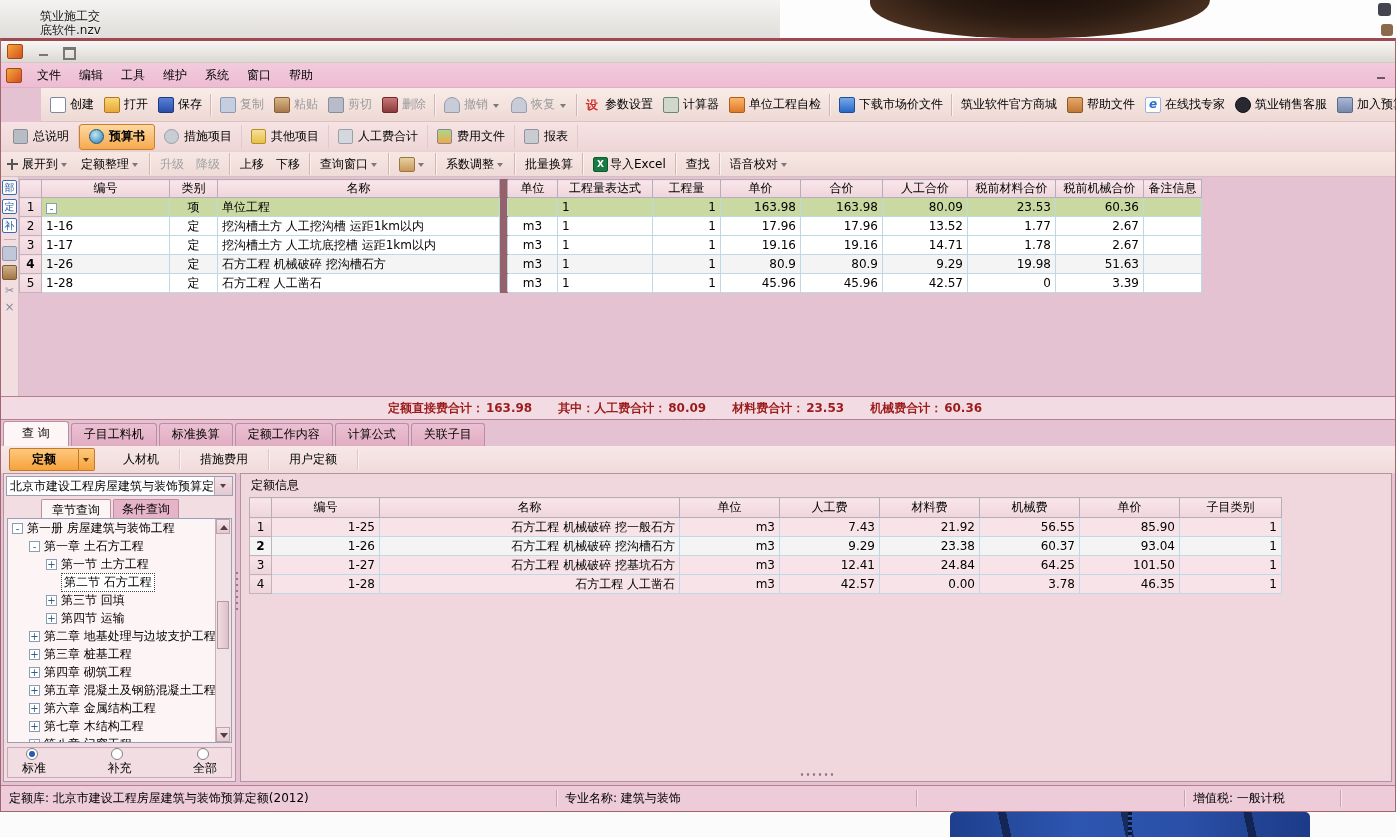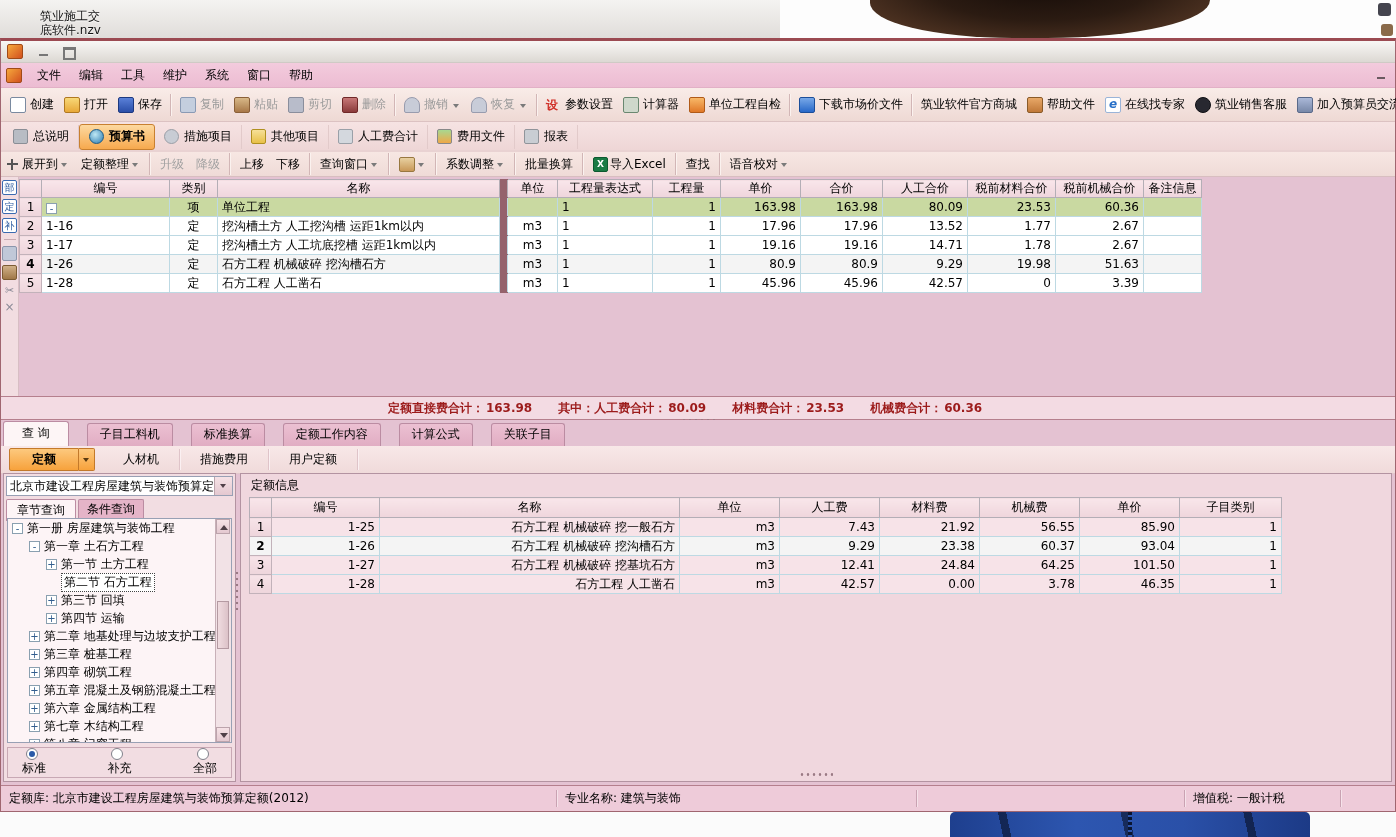--- a/index.html
+++ b/index.html
@@ -32,21 +32,21 @@
   .winbtn.min::after{content:"";position:absolute;left:4px;bottom:3px;width:9px;height:2px;background:#777;}
   .winbtn.max::after{content:"";position:absolute;left:4px;top:2px;width:9px;height:8px;border:2px solid #777;border-top-width:3px;}
   
   .menubar{height:24px;flex:none;background:linear-gradient(#f3cbdd,#ecbcd2);border-bottom:1px solid #e2b0c6;
            display:flex;align-items:center;padding:0 5px;}
   .menu-item{padding:2px 9px;cursor:default;}
   .mdi-min{margin-left:auto;width:16px;height:13px;position:relative;}
   .mdi-min::after{content:"";position:absolute;left:3px;bottom:3px;width:8px;height:2px;background:#6a5a60;}
   
   .toolbar1{height:33px;flex:none;background:linear-gradient(#f9ece8,#eed9d4);border-bottom:1px solid #dcc2c2;
-            display:flex;align-items:center;padding:0 4px;white-space:nowrap;}
+            display:flex;align-items:center;padding:0 4px;white-space:nowrap;margin-left:40px;}
   .tb{display:inline-flex;align-items:center;gap:4px;padding:3px 5px;border-radius:2px;}
   .tb.dis{color:#9b9b9b;}
   .tsep{width:0;height:22px;border-left:1px solid #d2b6b6;border-right:1px solid #fbf2ef;margin:0 3px;flex:none;}
   .ti{display:inline-block;width:14px;height:14px;border-radius:2px;flex:none;}
   .ti-new{background:#fff;border:1px solid #7a8aa0;}
   .ti-open{background:linear-gradient(#f8d878,#e8a838);border:1px solid #b07820;}
   .ti-save{background:linear-gradient(#5a80d8,#2a4ea8);border:1px solid #1c3880;}
   .ti-copy{background:#c4cede;border:1px solid #8a9ab4;}
   .ti-paste{background:linear-gradient(#d8b888,#a87848);border:1px solid #8a6038;}
   .ti-cut{background:#b8bcca;border:1px solid #8a8e9c;}
@@ -116,40 +116,40 @@
           font-size:10px;line-height:9px;text-align:center;vertical-align:-1px;box-sizing:border-box;}
   .expbox:empty{visibility:hidden;}
   
   .summary{height:22px;flex:none;background:#f3dbe3;border-top:1px solid #b57f8d;border-bottom:1px solid #b57f8d;
            display:flex;align-items:center;justify-content:center;color:#9c1b1b;font-weight:bold;position:relative;}
   .summary .sv{margin:0 26px 0 2px;}
   .hgrip{position:absolute;left:50%;margin-left:-17px;width:34px;height:5px;
          background:radial-gradient(circle,#9a7a84 1px,transparent 1.6px);background-size:6px 5px;}
   
   .bpanel{flex:1;position:relative;background:#e4c2d2;}
-  .btabs1{height:24px;display:flex;align-items:flex-end;padding:2px 0 0 2px;gap:18px;border-radius:9px;}
+  .btabs1{height:24px;display:flex;align-items:flex-end;padding:2px 0 0 2px;gap:2px;border-radius:9px;}
   .btab{padding:2px 12px 3px;background:linear-gradient(#ecc0d2,#e1adc3);border:1px solid #bb8ca2;border-bottom:none;
         border-radius:3px 3px 0 0;}
   .btab.active{background:#fdf5f6;padding:3px 18px 4px;}
   .btabs2{height:27px;background:linear-gradient(#f8e8e8,#f0dada);display:flex;align-items:center;padding:0 0 0 8px;
           border-bottom:1px solid #e2c8cc;}
   .quota-btn{background:linear-gradient(#fdc97e,#f7a23c);border:1px solid #c3792a;border-radius:2px 0 0 2px;
              padding:2px 22px;font-weight:bold;}
   .quota-dd{width:15px;height:21px;background:linear-gradient(#fdc97e,#f7a23c);border:1px solid #c3792a;border-left:none;
             border-radius:0 2px 2px 0;position:relative;margin-right:8px;}
   .quota-dd::after{content:"";position:absolute;left:4px;top:9px;border:3px solid transparent;border-top:4px solid #5a3a10;}
   .btab2{padding:2px 20px;border-right:1px solid #dfc4c9;box-shadow:1px 0 0 #fbf0f2;}
   .bp-left{position:absolute;left:2px;top:53px;width:233px;bottom:3px;background:#f2dde2;border:1px solid #b393a1;box-sizing:border-box;}
   .lib-select{margin:2px;height:20px;background:#fff;border:1px solid #98a0b4;display:flex;align-items:center;box-sizing:border-box;}
   .lib-text{flex:1;padding:0 3px;white-space:nowrap;overflow:hidden;}
   .lib-dd{width:17px;height:18px;background:linear-gradient(#f6e2e6,#e4c8d0);border-left:1px solid #bca4ac;position:relative;flex:none;}
   .lib-dd::after{content:"";position:absolute;left:5px;top:7px;border:3px solid transparent;border-top:4px solid #504048;}
   .ltabs{display:flex;padding:1px 2px 0;gap:2px;}
   .ltab{padding:1px 8px 2px;background:#e5b4c8;border:1px solid #bb8ca2;border-bottom:none;border-radius:2px 2px 0 0;}
-  .ltab.active{background:#fdf4f6;padding:2px 10px;}
+  .ltab.active{background:#fdf4f6;padding:2px 10px;margin-left:35px;}
   .treebox{position:absolute;left:3px;right:3px;top:44px;bottom:38px;background:#fdf4f6;border:1px solid #98a0b4;overflow:hidden;}
   .tree-item{height:18px;line-height:17px;white-space:nowrap;display:flex;align-items:center;}
   .tree-item .expbox{margin-right:4px;flex:none;}
   .ind0{padding-left:4px;} .ind1{padding-left:21px;} .ind2{padding-left:38px;}
   .tlabel.sel{border:1px dotted #444;background:#fff;padding:0 2px;}
   .vscroll{position:absolute;right:0;top:0;bottom:0;width:15px;background:#f2e2e6;border-left:1px solid #c8b0b8;}
   .varrow{position:absolute;left:0;width:14px;height:15px;background:linear-gradient(#f6e2e6,#e4c8d0);border:1px solid #bca4ac;box-sizing:border-box;}
   .varrow.up{top:0;} .varrow.dn{bottom:0;}
   .varrow.up::after{content:"";position:absolute;left:3px;top:5px;border:4px solid transparent;border-bottom:5px solid #504048;top:1px;}
   .varrow.dn::after{content:"";position:absolute;left:3px;top:5px;border:4px solid transparent;border-top:5px solid #504048;}

